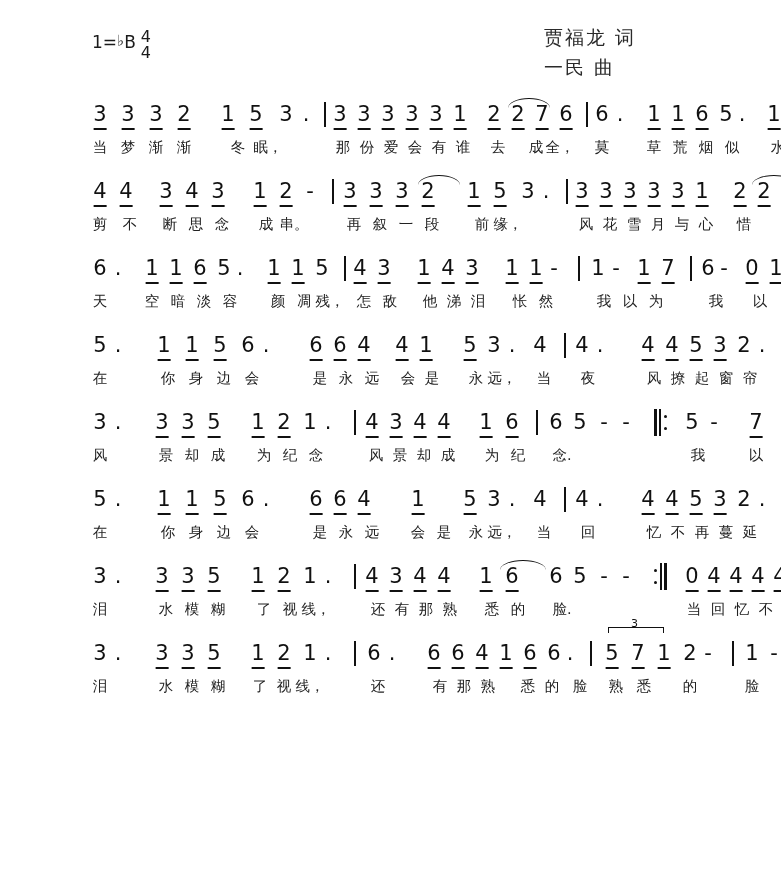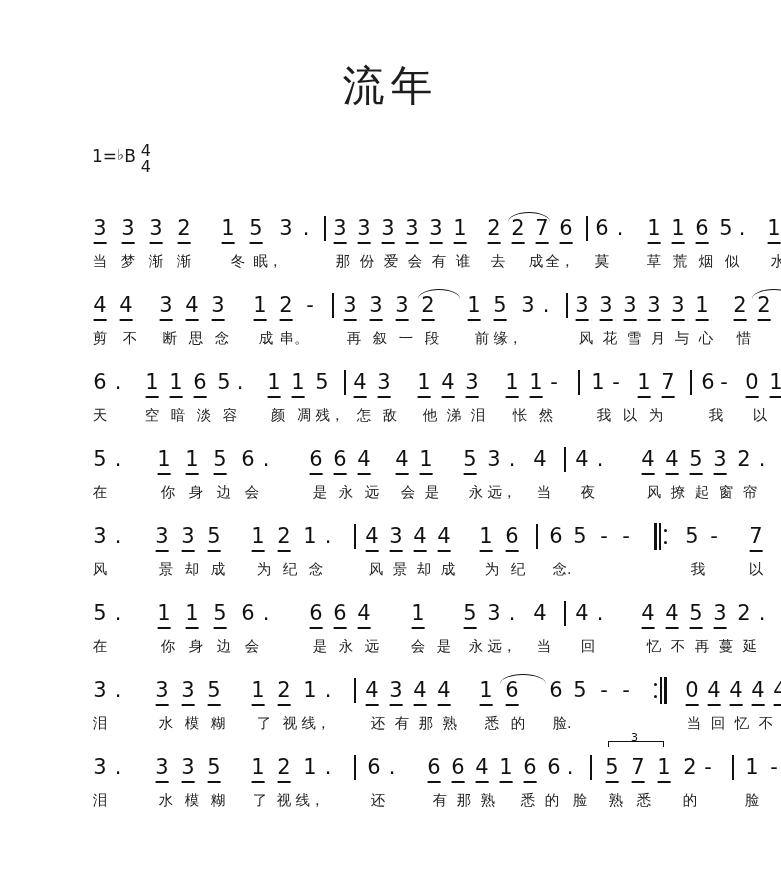--- a/index.html
+++ b/index.html
@@ -156,31 +156,34 @@
   .repeat-thick { position:absolute; top:0; width: 3px; height: 27px; background:#111; }
   .repeat-thin { position:absolute; top:0; width: 1.5px; height: 27px; background:#111; }
   .repeat-dots { position:absolute; top:6px; width:3px; height:15px; }
   .repeat-dots i { display:block; width:3px;height:3px;border-radius:50%;background:#111;margin-bottom:9px;}
 </style>
 </head>
 <body>
 
 <div class="sheet">
 
-  <div class="title">流年</div>
 
   <div class="meta-row">
     <div class="key-sig">
       <span>1=</span>
         <span class="flat">♭</span>
         <span>B</span>
       <span class="time-sig">
         <span class="num">4</span>
         <span class="den">4</span>
       </span>
+    </div>
+    <div class="credits">
+      <div>贾福龙 词</div>
+      <div>一民 曲</div>
     </div>
   </div>
 
   <div class="staff">
 
     <div class="system">
       <div class="notes">
         <span class="note underline1" style="left:12px">3</span>
         <span class="note underline1" style="left:40px">3</span>
         <span class="note underline1" style="left:68px">3</span>

